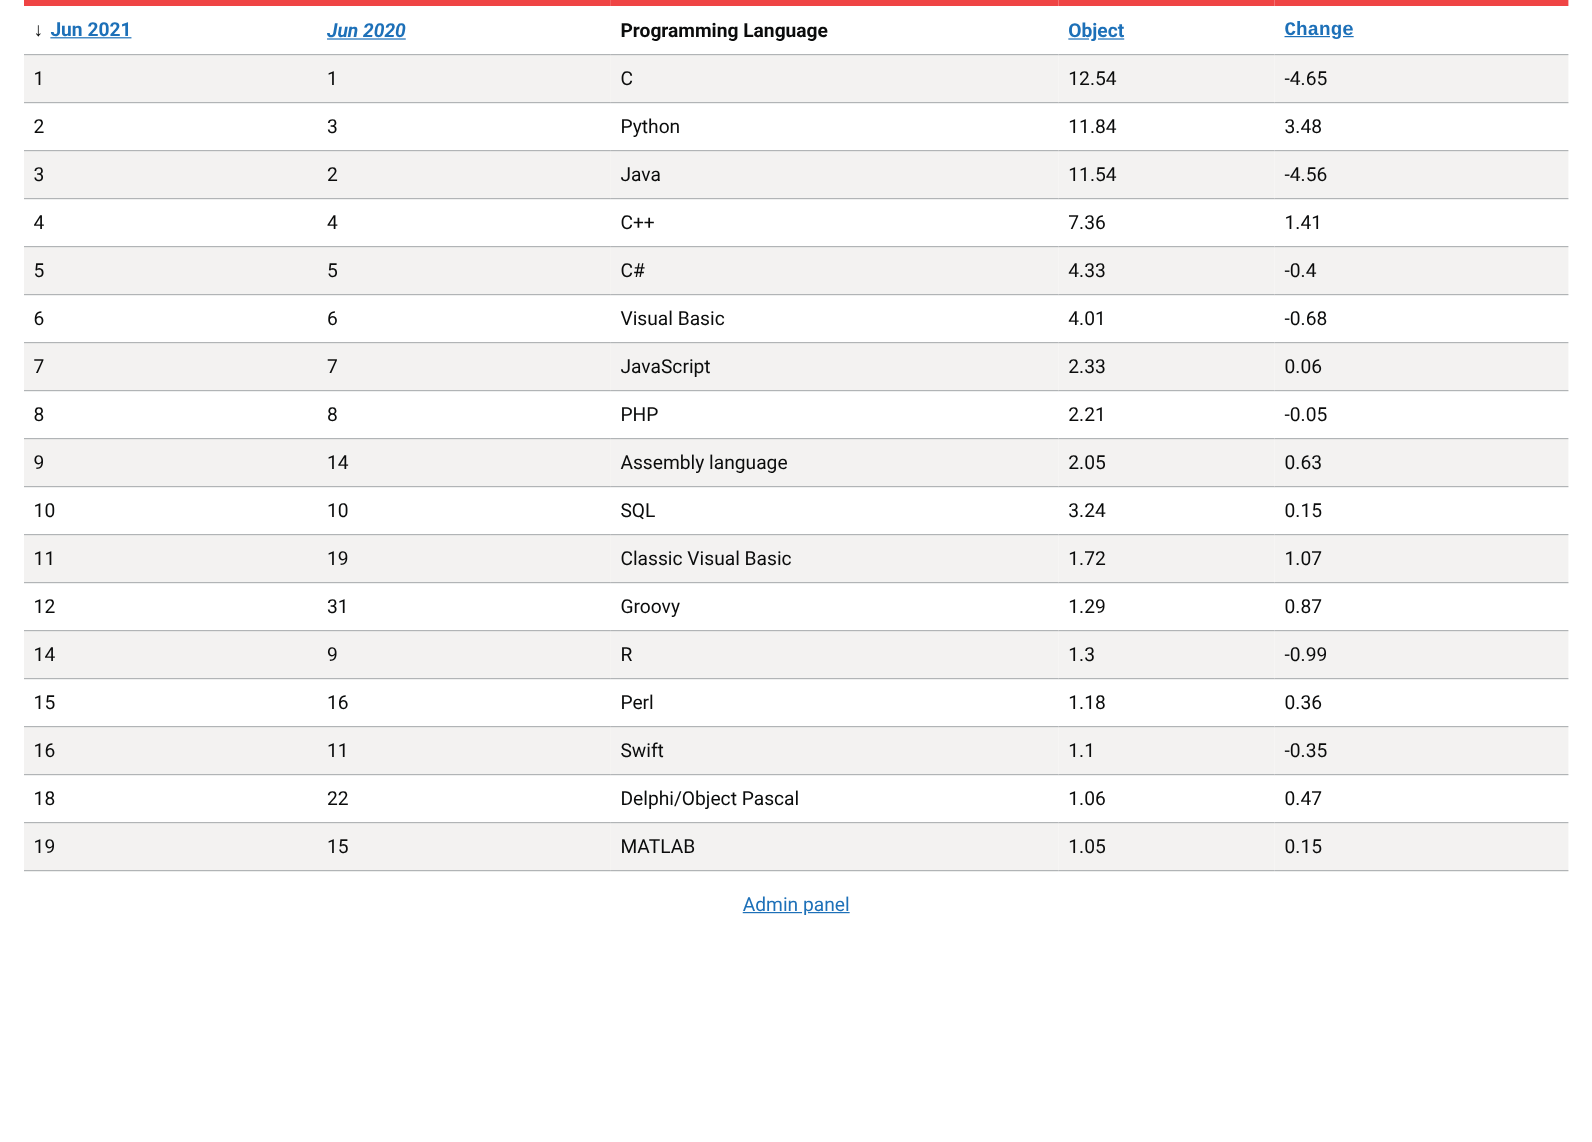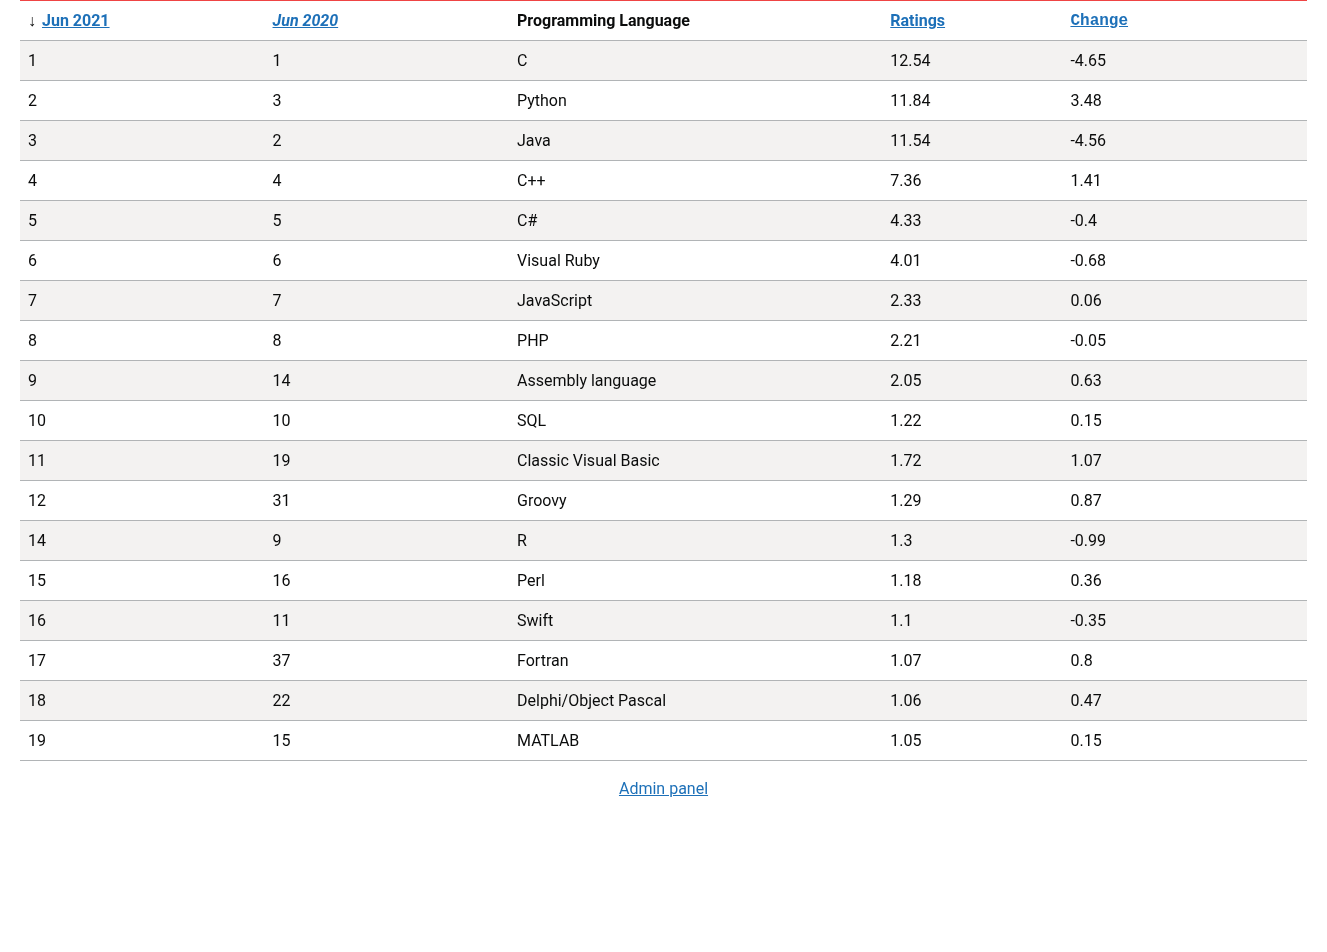--- a/index.html
+++ b/index.html
@@ -15,21 +15,21 @@
       padding: 0;
     }
     .container {
       padding: 0 20px;
     }
     table {
       width: 100%;
       border-collapse: collapse;
     }
     thead tr {
-      border-top: 1px solid #ef4444;
+      border-top: 5px solid #ef4444;
       border-bottom: 1px solid #b1b4b6;
     }
     th {
       text-align: left;
       font-weight: 700;
       padding: 10px 8px;
       font-size: 16px;
     }
     th a {
       color: #1d70b8;
@@ -79,21 +79,21 @@
       <tr>
         <th class="col-jun2021">
           <span class="sort-arrow">↓</span>
           <a href="#">Jun 2021</a>
         </th>
         <th class="col-jun2020">
           <a href="#">Jun 2020</a>
         </th>
         <th class="col-lang">Programming Language</th>
         <th class="col-ratings">
-          <a href="#">Ratings</a>
+          <a href="#">Object</a>
         </th>
         <th class="col-change">
           <a href="#">Change</a>
         </th>
       </tr>
     </thead>
     <tbody>
         <tr>
           <td>1</td>
           <td>1</td>
@@ -125,21 +125,21 @@
         <tr>
           <td>5</td>
           <td>5</td>
           <td>C#</td>
           <td>4.33</td>
           <td>-0.4</td>
         </tr>
         <tr>
           <td>6</td>
           <td>6</td>
-          <td>Visual Ruby</td>
+          <td>Visual Basic</td>
           <td>4.01</td>
           <td>-0.68</td>
         </tr>
         <tr>
           <td>7</td>
           <td>7</td>
           <td>JavaScript</td>
           <td>2.33</td>
           <td>0.06</td>
         </tr>
@@ -154,21 +154,21 @@
           <td>9</td>
           <td>14</td>
           <td>Assembly language</td>
           <td>2.05</td>
           <td>0.63</td>
         </tr>
         <tr>
           <td>10</td>
           <td>10</td>
           <td>SQL</td>
-          <td>1.22</td>
+          <td>3.24</td>
           <td>0.15</td>
         </tr>
         <tr>
           <td>11</td>
           <td>19</td>
           <td>Classic Visual Basic</td>
           <td>1.72</td>
           <td>1.07</td>
         </tr>
         <tr>
@@ -191,27 +191,20 @@
           <td>Perl</td>
           <td>1.18</td>
           <td>0.36</td>
         </tr>
         <tr>
           <td>16</td>
           <td>11</td>
           <td>Swift</td>
           <td>1.1</td>
           <td>-0.35</td>
-        </tr>
-        <tr>
-          <td>17</td>
-          <td>37</td>
-          <td>Fortran</td>
-          <td>1.07</td>
-          <td>0.8</td>
         </tr>
         <tr>
           <td>18</td>
           <td>22</td>
           <td>Delphi/Object Pascal</td>
           <td>1.06</td>
           <td>0.47</td>
         </tr>
         <tr>
           <td>19</td>

